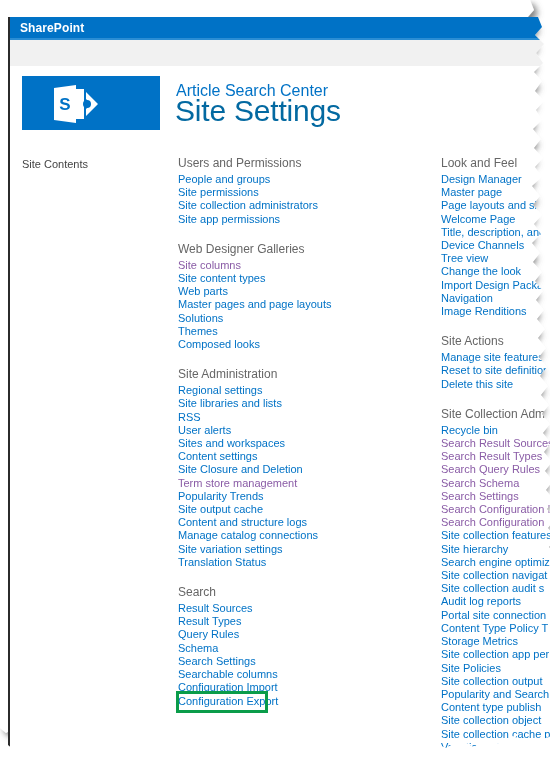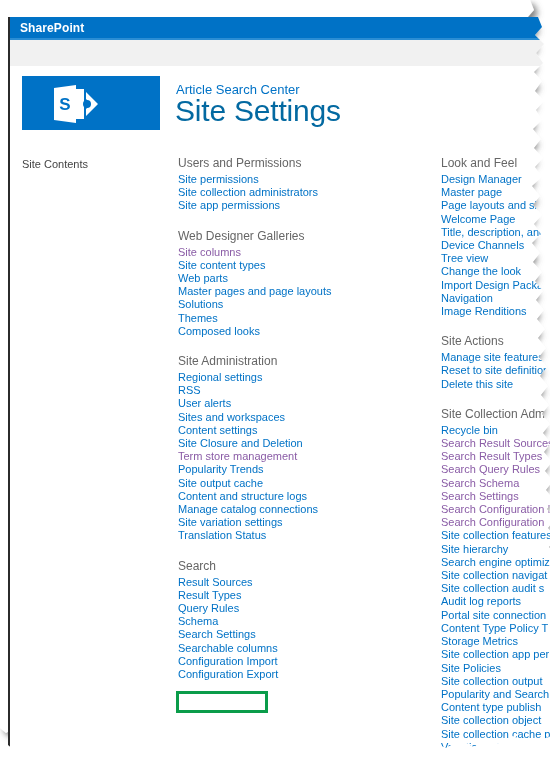--- a/index.html
+++ b/index.html
@@ -86,21 +86,21 @@
   .logo-glyph {
     position: absolute;
     left: 24px; top: 8px;
     width: 70px; height: 40px;
   }
 
   
   .breadcrumb {
     position: absolute;
     left: 168px; top: 65px;
-    font-size: 13px;
+    font-size: 16px;
     color: #0072c6;
     cursor: pointer;
   }
   .page-title {
     position: absolute;
     left: 167px; top: 77px;
     font-size: 30px;
     font-weight: 300;
     color: #0369a1;
     letter-spacing: -0.2px;
@@ -237,37 +237,39 @@
     <div class="breadcrumb">Article Search Center</div>
     <div class="page-title">Site Settings</div>
 
     <div class="left-nav">
       <div class="left-nav-item">Site Contents</div>
     </div>
 
     <div class="col col-left" id="col-left">
         <div class="group">
           <div class="group-head">Users and Permissions</div>
+          <span class="link">People and groups</span>
           <span class="link">Site permissions</span>
           <span class="link">Site collection administrators</span>
           <span class="link">Site app permissions</span>
         </div>
         <div class="group">
           <div class="group-head">Web Designer Galleries</div>
           <span class="link visited">Site columns</span>
           <span class="link">Site content types</span>
           <span class="link">Web parts</span>
           <span class="link">Master pages and page layouts</span>
           <span class="link">Solutions</span>
           <span class="link">Themes</span>
           <span class="link">Composed looks</span>
         </div>
         <div class="group">
           <div class="group-head">Site Administration</div>
           <span class="link">Regional settings</span>
+          <span class="link">Site libraries and lists</span>
           <span class="link">RSS</span>
           <span class="link">User alerts</span>
           <span class="link">Sites and workspaces</span>
           <span class="link">Content settings</span>
           <span class="link">Site Closure and Deletion</span>
           <span class="link visited">Term store management</span>
           <span class="link">Popularity Trends</span>
           <span class="link">Site output cache</span>
           <span class="link">Content and structure logs</span>
           <span class="link">Manage catalog connections</span>

